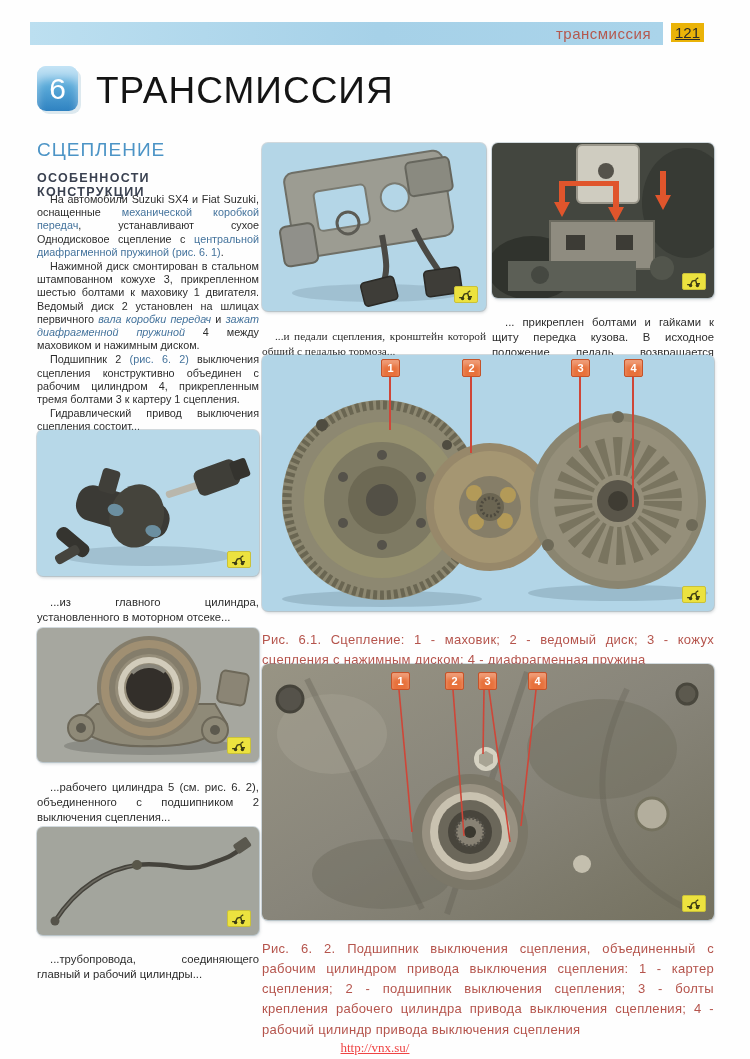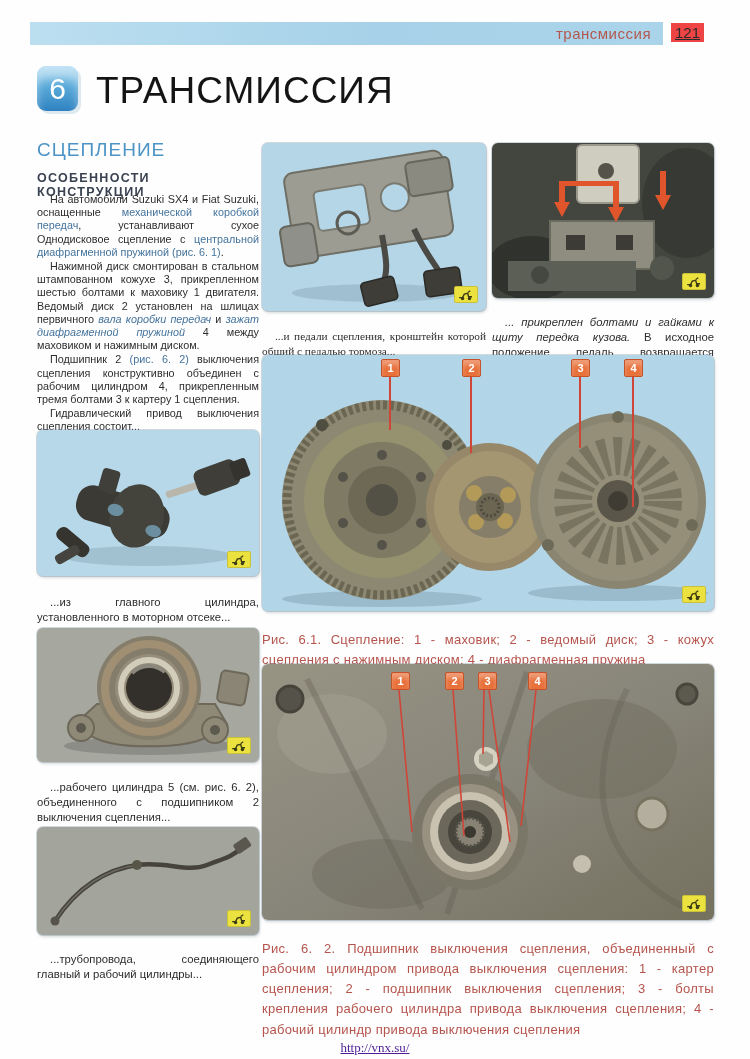--- a/index.html
+++ b/index.html
@@ -5,57 +5,57 @@
   html,body{margin:0;padding:0;background:#ffffff;}
   .page{position:relative;width:750px;height:1059px;background:#fefefe;overflow:hidden;
         font-family:"Liberation Sans", sans-serif;color:#2d2d2d;}
   .abs{position:absolute;}
 
   
   .hdr-bar{left:30px;top:22px;width:633px;height:23px;
            background:linear-gradient(90deg,#bcdff0,#a6d1e8 55%,#aad4ea);
            display:flex;align-items:center;justify-content:flex-end;padding-right:12px;box-sizing:border-box;}
   .hdr-label{font-size:15px;color:#b4584e;letter-spacing:.5px;}
-  .pagenum{left:671px;top:23px;font-size:15px;color:#2b2b2b;background:#ef4444;padding:1px 4px;text-decoration:underline;}
+  .pagenum{left:671px;top:23px;font-size:15px;color:#2b2b2b;background:#eab308;padding:1px 4px;text-decoration:underline;}
 
   .badge{left:37px;top:66px;width:41px;height:45px;border-radius:9px;
          background:linear-gradient(180deg,#93cdee 0%,#5aaad9 45%,#2f82c1 100%);
          box-shadow:inset 0 12px 10px rgba(255,255,255,.45), 3px 3px 0 #dde9ef;
          display:flex;align-items:center;justify-content:center;
          color:#fff;font-size:30px;}
   .chap-title{left:96px;top:70px;font-size:37px;color:#141414;letter-spacing:1px;}
 
   
   .h-clutch{left:37px;top:139px;width:222px;font-size:19px;color:#4c94c6;letter-spacing:1px;}
   .h-constr{left:37px;top:171px;width:222px;font-size:12.5px;font-weight:bold;color:#3a4150;letter-spacing:1.3px;}
   .bodytext{left:37px;top:193px;width:222px;}
   .bodytext p{margin:0 0 1px 0;font-size:10.8px;line-height:13.2px;text-align:justify;text-indent:13px;}
   .term{color:#44739c;}
   .term-it{color:#44739c;font-style:italic;}
   .ref{color:#44739c;}
-  .it{font-style:italic;}
+  .it{}
 
   
   .photo{border-radius:6px;box-shadow:0 0 0 1px rgba(110,135,150,.30), 1px 2px 3px rgba(90,110,120,.25);
          overflow:hidden;z-index:2;}
   .photo svg{display:block;}
   .cap{font-size:11.3px;line-height:1.33;text-align:justify;text-indent:13px;color:#2d2d2d;}
   .figcap{font-size:13px;line-height:1.55;color:#b5544c;text-align:justify;letter-spacing:.3px;}
 
   .tool-badge{position:absolute;right:8px;bottom:8px;width:22px;height:15px;background:#ece23f;
               border:1px solid #c9c13a;border-radius:2px;display:flex;align-items:center;justify-content:center;}
 
   
   .callout{position:absolute;width:17px;height:16px;background:#e8713b;border:1px solid #c4532a;border-radius:2px;
            color:#fff;font-size:11px;font-weight:bold;display:flex;align-items:center;justify-content:center;
            box-shadow:inset 0 5px 4px rgba(255,255,255,.3);z-index:5;}
   .lead{position:absolute;width:2px;background:#cf4638;z-index:4;}
 
   .footer-link{left:0;top:1038px;width:750px;text-align:center;}
-  .footer-link a{font-family:"Liberation Serif", serif;font-size:13px;color:#4c1d95;text-decoration:underline;}
+  .footer-link a{font-family:"Liberation Serif", serif;font-size:13px;color:#ef4444;text-decoration:underline;}
 </style>
 </head>
 <body>
 
 <div class="page">
 
   <div class="abs hdr-bar">
     <span class="hdr-label">трансмиссия</span>
   </div>
   <div class="abs pagenum">121</div>

